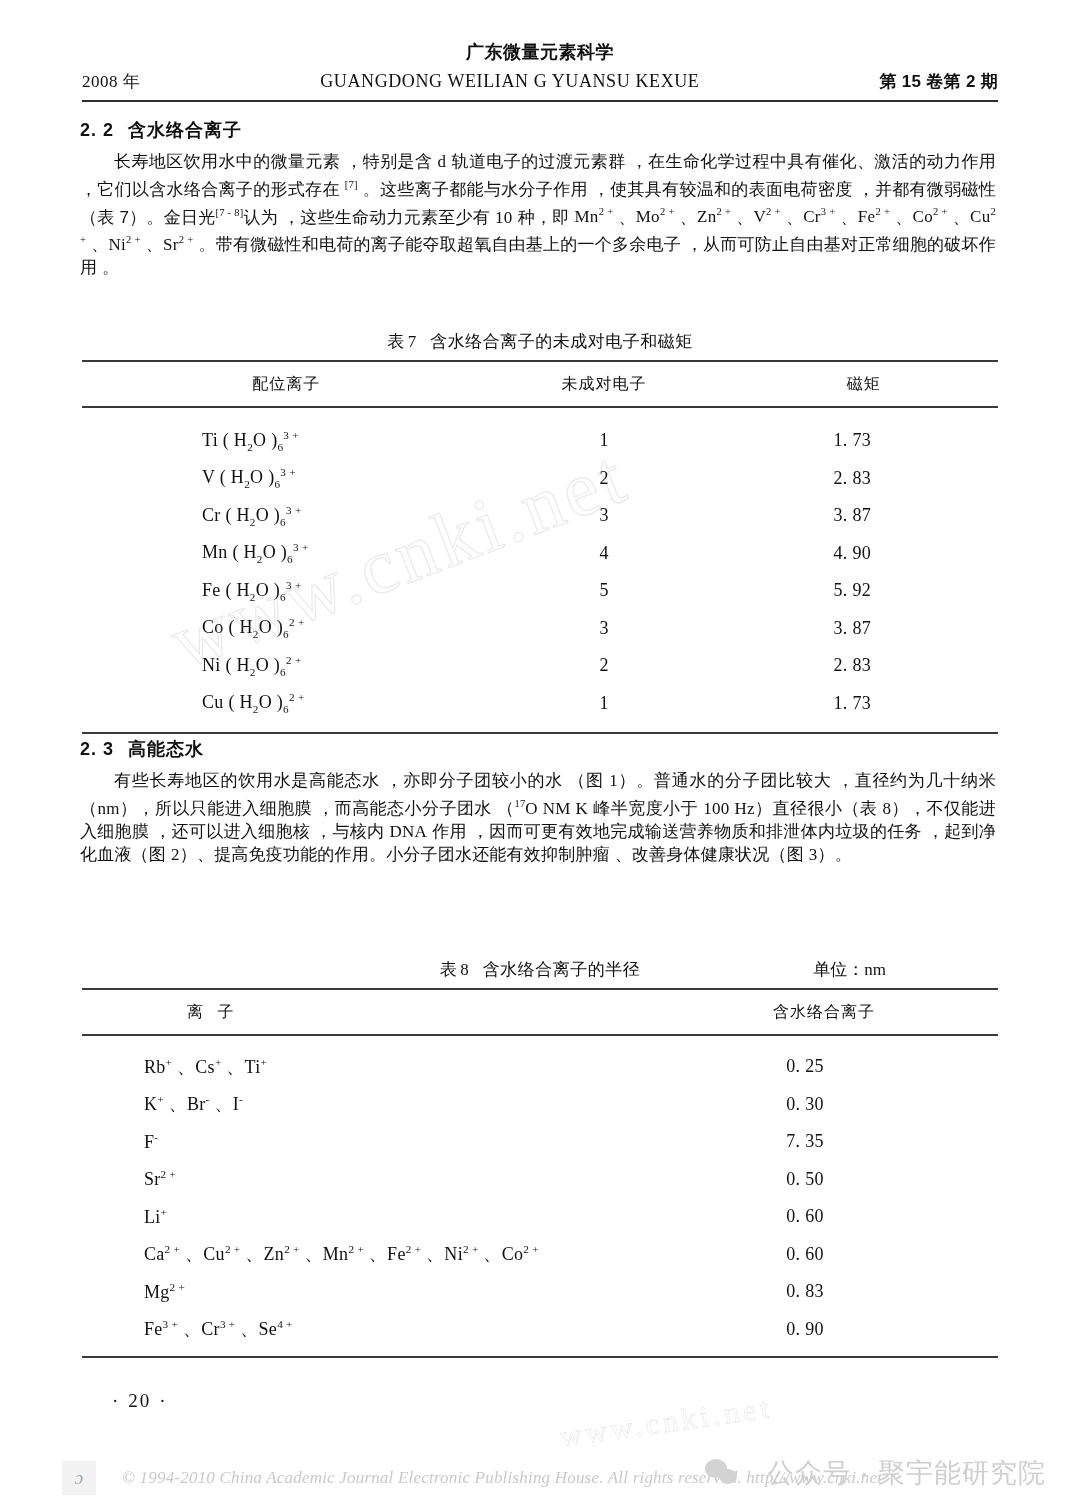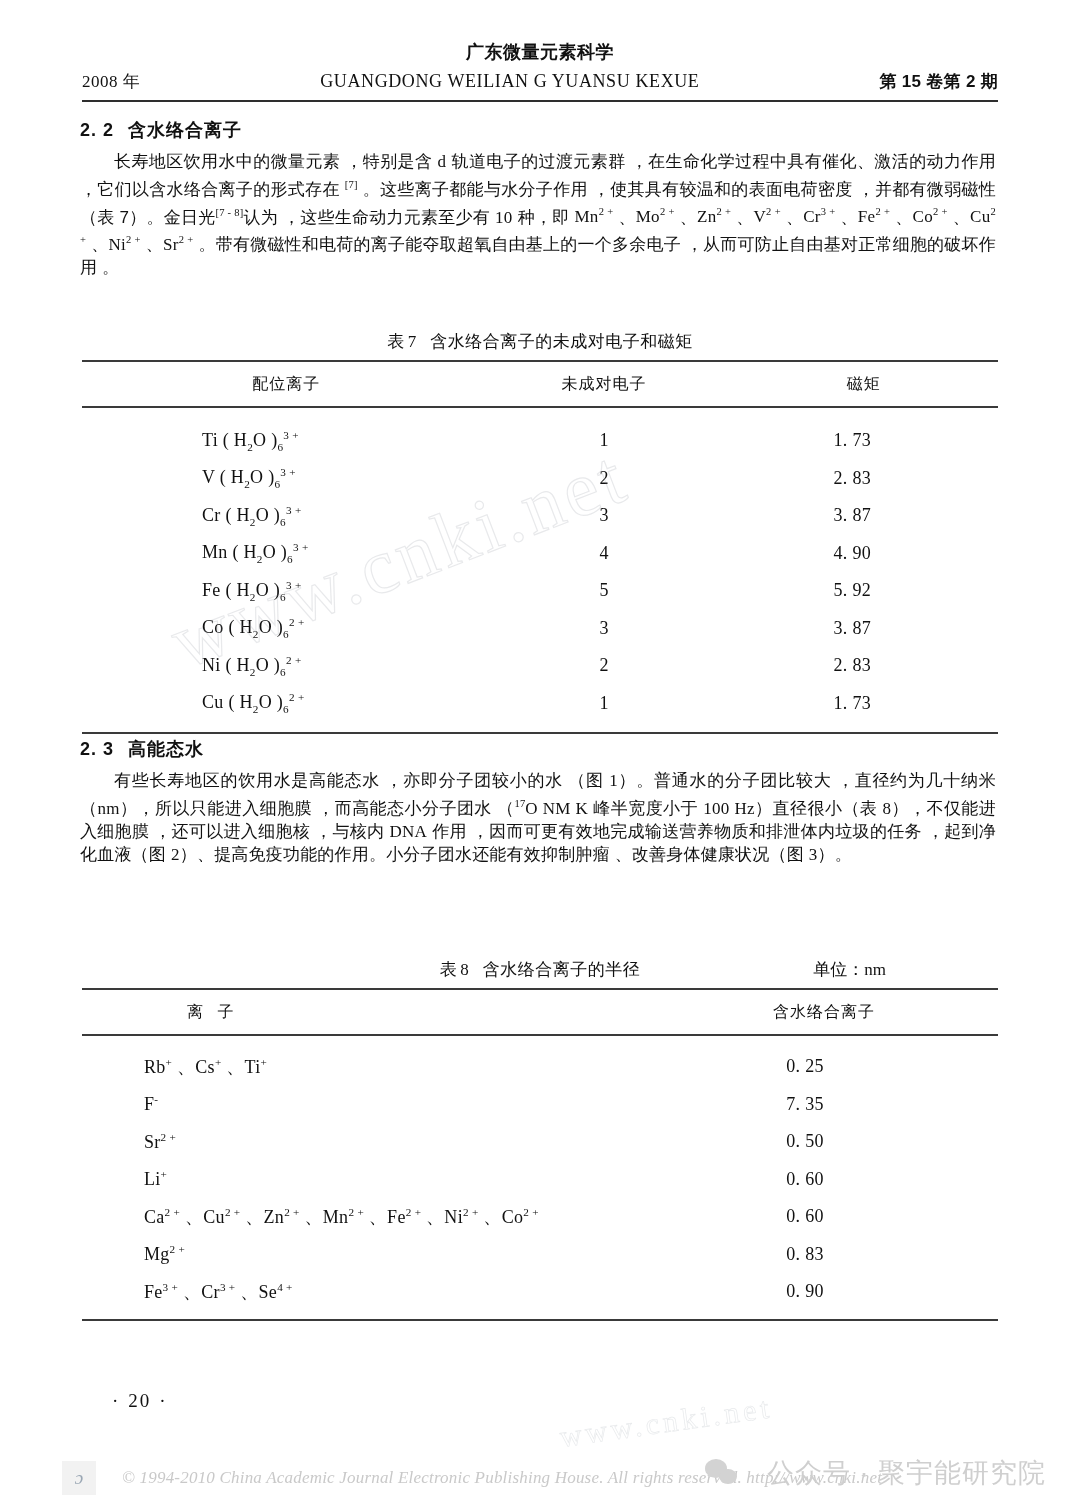--- a/index.html
+++ b/index.html
@@ -386,20 +386,24 @@
           <th class="col-a-h">离 子</th>
           <th class="col-b-h">含水络合离子</th>
         </tr>
       </thead>
       <tbody id="t8body">
           <tr class="pad-first">
             <td class="cell-ion" style="padding-top: 12px;">Rb<sup>+</sup> 、Cs<sup>+</sup> 、Ti<sup>+</sup></td>
             <td class="col-b-cell" style="padding-top: 12px;">0. 25</td>
           </tr>
           <tr>
+            <td class="cell-ion">K<sup>+</sup> 、Br<sup>-</sup> 、I<sup>-</sup></td>
+            <td class="col-b-cell">0. 30</td>
+          </tr>
+          <tr>
             <td class="cell-ion">F<sup>-</sup></td>
             <td class="col-b-cell">7. 35</td>
           </tr>
           <tr>
             <td class="cell-ion">Sr<sup>2 +</sup></td>
             <td class="col-b-cell">0. 50</td>
           </tr>
           <tr>
             <td class="cell-ion">Li<sup>+</sup></td>
             <td class="col-b-cell">0. 60</td>

